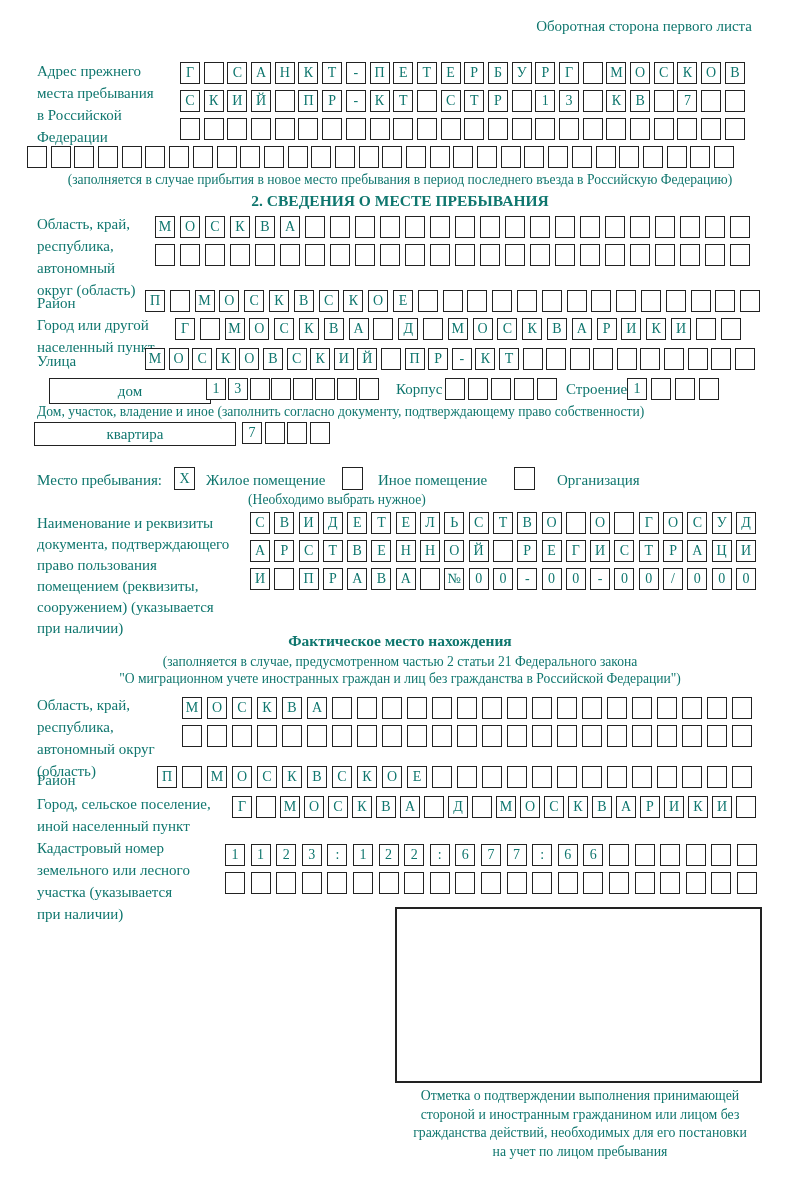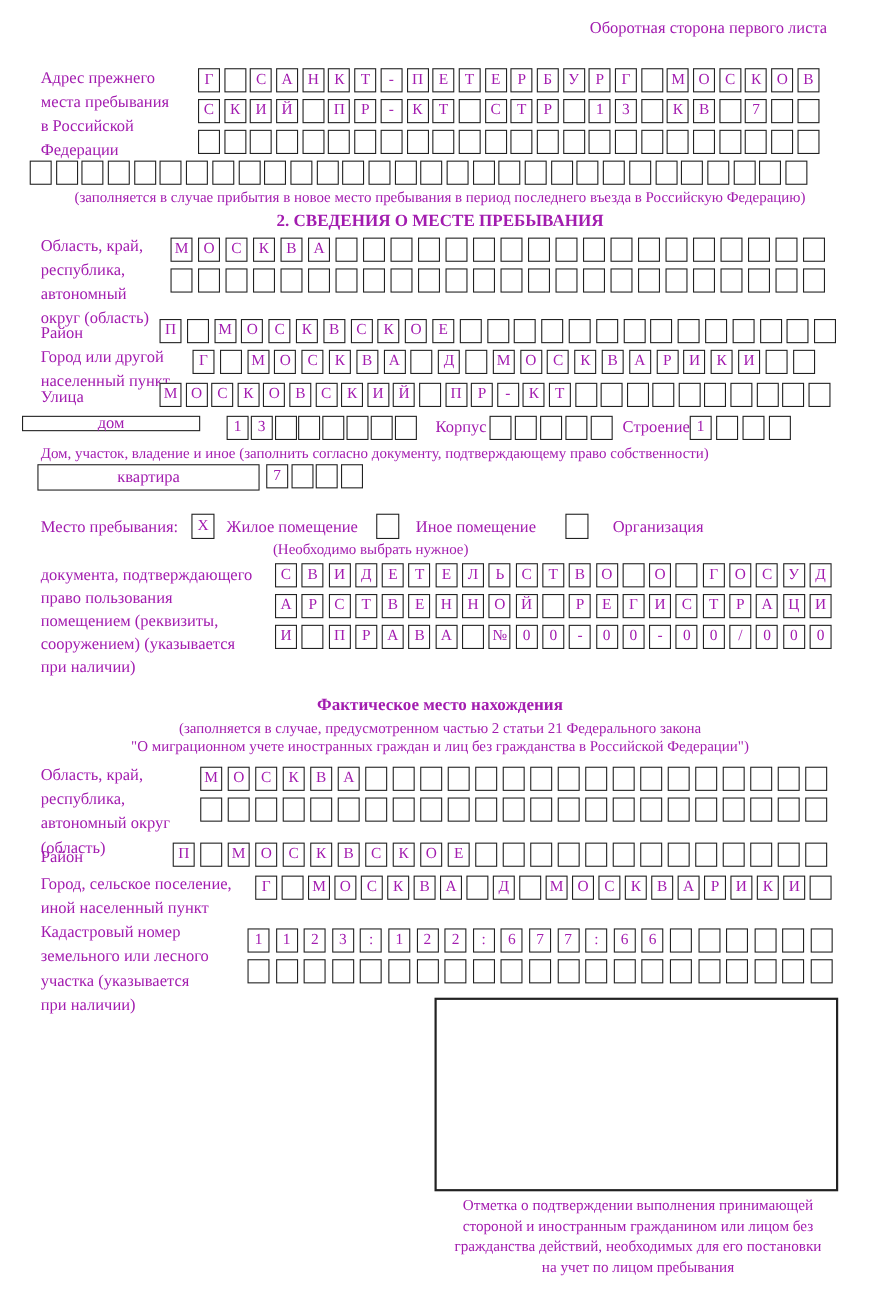--- a/index.html
+++ b/index.html
@@ -1,17 +1,17 @@
 <!DOCTYPE html>
 <html><head>
 <meta charset="utf-8">
 <style>
   html,body{margin:0;padding:0;background:#fff;}
   .page{position:relative;width:800px;height:1180px;background:#ffffff;
-        font-family:"Liberation Serif","DejaVu Serif",serif;color:#a21caf;overflow:hidden;}
+        font-family:"Liberation Serif","DejaVu Serif",serif;color:#0f766e;overflow:hidden;}
   .abs{position:absolute;white-space:nowrap;}
   .lbl{font-size:15px;line-height:22px;}
   .lbl div{white-space:nowrap;}
   .right-title{top:18px;right:48px;font-size:15px;}
   .center{left:0;width:800px;text-align:center;}
   .sec-title{font-weight:bold;font-size:15.5px;}
   .note{font-size:13.6px;}
   .crow{position:absolute;display:flex;}
   .cell{flex:none;width:20px;height:22px;border:1.5px solid #222;box-sizing:border-box;
         display:flex;align-items:center;justify-content:center;
@@ -293,21 +293,21 @@
       <span class="cell"></span>
       <span class="cell"></span>
       <span class="cell"></span>
       <span class="cell"></span>
       <span class="cell"></span>
       <span class="cell"></span>
       <span class="cell"></span>
       <span class="cell"></span>
     </div>
 
-  <div class="wbox" style="left:20px;top:378px;width:162px;height:14px">дом</div>
+  <div class="wbox" style="left:49px;top:378px;width:162px;height:26px">дом</div>
   <div class="crow" style="left:206px;top:378px;gap:1.8px">
       <span class="cell">1</span>
       <span class="cell">3</span>
       <span class="cell"></span>
       <span class="cell"></span>
       <span class="cell"></span>
       <span class="cell"></span>
       <span class="cell"></span>
       <span class="cell"></span>
     </div>
@@ -339,20 +339,21 @@
   <div class="abs lbl" style="left:37px;top:469px">Место пребывания:</div>
   <div class="chk" style="left:174px;top:467px">X</div>
   <div class="abs lbl" style="left:206px;top:469px">Жилое помещение</div>
   <div class="chk" style="left:342px;top:467px"></div>
   <div class="abs lbl" style="left:378px;top:469px">Иное помещение</div>
   <div class="chk" style="left:514px;top:467px"></div>
   <div class="abs lbl" style="left:557px;top:469px">Организация</div>
   <div class="abs note" style="left:37px;top:492px;width:600px;text-align:center">(Необходимо выбрать нужное)</div>
 
   <div class="abs" style="left:37px;top:513px;font-size:15px;line-height:21px">
+    <div>Наименование и реквизиты</div>
     <div>документа, подтверждающего</div>
     <div>право пользования</div>
     <div>помещением (реквизиты,</div>
     <div>сооружением) (указывается</div>
     <div>при наличии)</div>
   </div>
   <div class="crow" style="left:250px;top:512px;gap:4.3px">
       <span class="cell">С</span>
       <span class="cell">В</span>
       <span class="cell">И</span>

